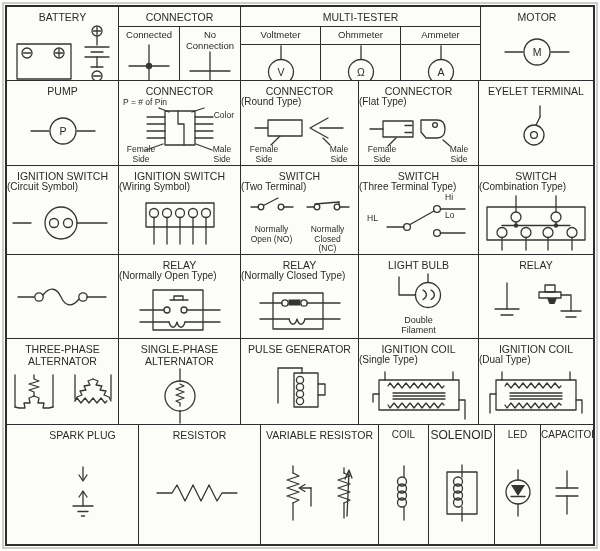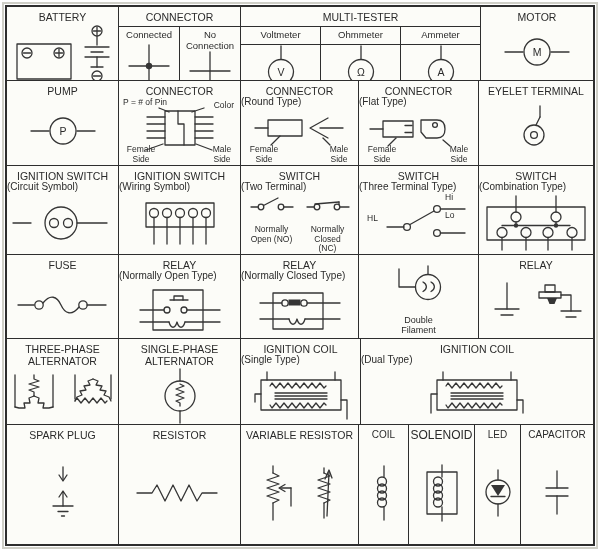--- a/index.html
+++ b/index.html
@@ -5,21 +5,21 @@
   * { margin:0; padding:0; box-sizing:border-box; }
   html,body { width:600px; height:551px; }
   body { background:#ffffff; font-family:"Liberation Sans",sans-serif; color:#2a2a2a; position:relative; }
   #frame {
     position:absolute; left:5px; top:5px; width:590px; height:541px;
     background:#fcfcf8; border:2px solid #2e2e2e;
     outline:2px solid #cfcfc7; outline-offset:1px;
     display:flex; flex-direction:column;
   }
   .row { display:flex; border-bottom:1.5px solid #2e2e2e; }
-  .row:last-child { border-bottom:none; flex:1; }
+  .row:last-child { border-bottom:none; flex:1;padding-left:20px; }
   .cell { border-right:1.5px solid #2e2e2e; display:flex; flex-direction:column; align-items:center; overflow:hidden; position:relative; flex-shrink:0; }
   .cell.grow, .cell:last-child { border-right:none; flex:1 1 auto; }
   .title { font-size:10.5px; line-height:12px; padding-top:4px; text-align:center; width:100%; }
   .subtitle { font-size:10px; line-height:10.5px; text-align:left; width:100%; }
   .head { width:100%; border-bottom:1.5px solid #2e2e2e; text-align:center; font-size:10.5px; padding:4px 0 3px; }
   .subrow { flex:1; display:flex; width:100%; }
   .subcell { flex:1; border-right:1.5px solid #2e2e2e; display:flex; flex-direction:column; align-items:center; }
   .subcell:last-child { border-right:none; }
   .sublabel { font-size:9.5px; line-height:10.5px; padding-top:3px; text-align:center; }
   .sublabel.ul { width:100%; border-bottom:1.5px solid #2e2e2e; padding-bottom:3px; }
@@ -151,21 +151,21 @@
             <circle cx="38" cy="15" r="13"></circle>
             <line x1="52" y1="15" x2="70" y2="15"></line>
           <text x="38" y="19">P</text>
         </svg>
       </div>
     </div>
     <div class="cell" style="flex-basis:122px">
       <div class="title">CONNECTOR</div>
       <div class="rel">
         <span class="tag" style="left:4px;top:1px">P = # of Pin</span>
-        <span class="tag" style="right:6px;top:4px">Color</span>
+        <span class="tag" style="right:6px;top:14px">Color</span>
         <span class="tag" style="left:2px;bottom:1px;width:40px">Female Side</span>
         <span class="tag" style="right:2px;bottom:1px;width:32px">Male Side</span>
         <svg width="122" height="66" viewBox="0 0 122 66">
           <rect x="46" y="14" width="30" height="34"></rect>
           <path d="M59,14 v13 h6 v21"></path>
           <line x1="28" y1="20" x2="46" y2="20"></line>
             <line x1="28" y1="27" x2="46" y2="27"></line>
           <line x1="28" y1="34" x2="46" y2="34"></line>
             <line x1="28" y1="41" x2="46" y2="41"></line>
           <line x1="76" y1="20" x2="94" y2="20"></line>
@@ -329,21 +329,20 @@
             <line x1="42" y1="43.5" x2="42" y2="56"></line>
           <line x1="64" y1="43.5" x2="64" y2="56"></line>
             <line x1="88" y1="43.5" x2="88" y2="56"></line>
         </svg>
       </div>
     </div>
   </div>
 
   <div class="row" style="height:84px">
     <div class="cell" style="flex-basis:112px">
-      <div class="title">FUSE</div>
       <div class="symspace">
         <svg width="94" height="28" viewBox="0 0 94 28">
           <line x1="2" y1="14" x2="18" y2="14"></line>
           <circle cx="23" cy="14" r="4.2"></circle>
           <path d="M27,12 C34,3 41,5 45,14 S56,25 63,16"></path>
           <circle cx="67" cy="14" r="4.2"></circle>
           <line x1="71" y1="14" x2="90" y2="14"></line>
         </svg>
       </div>
     </div>
@@ -376,20 +375,21 @@
           <rect class="f" x="30.5" y="13.5" width="12" height="6"></rect>
           <circle cx="46" cy="17" r="3.2"></circle>
           <line x1="49" y1="17" x2="82" y2="17"></line>
           <line x1="2" y1="33" x2="31" y2="33"></line>
           <path d="M31,33 c2,7 6,7 8,0 c2,7 6,7 8,0"></path>
           <line x1="47" y1="33" x2="82" y2="33"></line>
         </svg>
       </div>
     </div>
     <div class="cell" style="flex-basis:120px">
+      <div class="title">LIGHT BULB</div>
       <div class="symspace">
         <svg width="76" height="42" viewBox="0 0 76 42">
           <line x1="47" y1="2" x2="47" y2="10"></line>
           <circle cx="47" cy="23" r="12.5"></circle>
           <path d="M18,5 V23 H34.5"></path>
           <path d="M42,18 c4.5,2.5 4.5,7 0,9.5"></path>
           <path d="M50,18 c4.5,2.5 4.5,7 0,9.5"></path>
         </svg>
       </div>
       <div class="note" style="margin-bottom:3px">Double Filament</div>
@@ -435,20 +435,35 @@
       </div>
     </div>
     <div class="cell" style="flex-basis:122px">
       <div class="title" style="width:100px">SINGLE-PHASE ALTERNATOR</div>
       <div class="symspace">
         <svg width="44" height="56" viewBox="0 0 44 56">
           <line x1="22" y1="1" x2="22" y2="13"></line>
           <circle cx="22" cy="28" r="15"></circle>
           <path d="M22,16 l4,2 l-8,3 l8,3 l-8,3 l8,3 l-8,3 l4,2 v3"></path>
           <line x1="22" y1="43" x2="22" y2="55"></line>
+        </svg>
+      </div>
+    </div>
+    <div class="cell" style="flex-basis:118px">
+      <div class="title">PULSE GENERATOR</div>
+      <div class="symspace">
+        <svg width="64" height="54" viewBox="0 0 64 54">
+          <path d="M34,5 H10 V40"></path>
+          <line x1="34" y1="5" x2="34" y2="10"></line>
+          <rect x="26" y="10" width="24" height="34"></rect>
+          <circle cx="32" cy="17" r="3.6"></circle>
+            <circle cx="32" cy="24" r="3.6"></circle>
+          <circle cx="32" cy="31" r="3.6"></circle>
+            <circle cx="32" cy="38" r="3.6"></circle>
+          <path d="M50,21 h7 v11 h-7"></path>
         </svg>
       </div>
     </div>
     <div class="cell" style="flex-basis:120px">
       <div class="title">IGNITION COIL</div>
       <div class="subtitle">(Single Type)</div>
       <div class="symspace">
         <svg width="100" height="52" viewBox="0 0 100 52">
           <path d="M16,3 v8"></path>
             <path d="M84,3 v8"></path>

